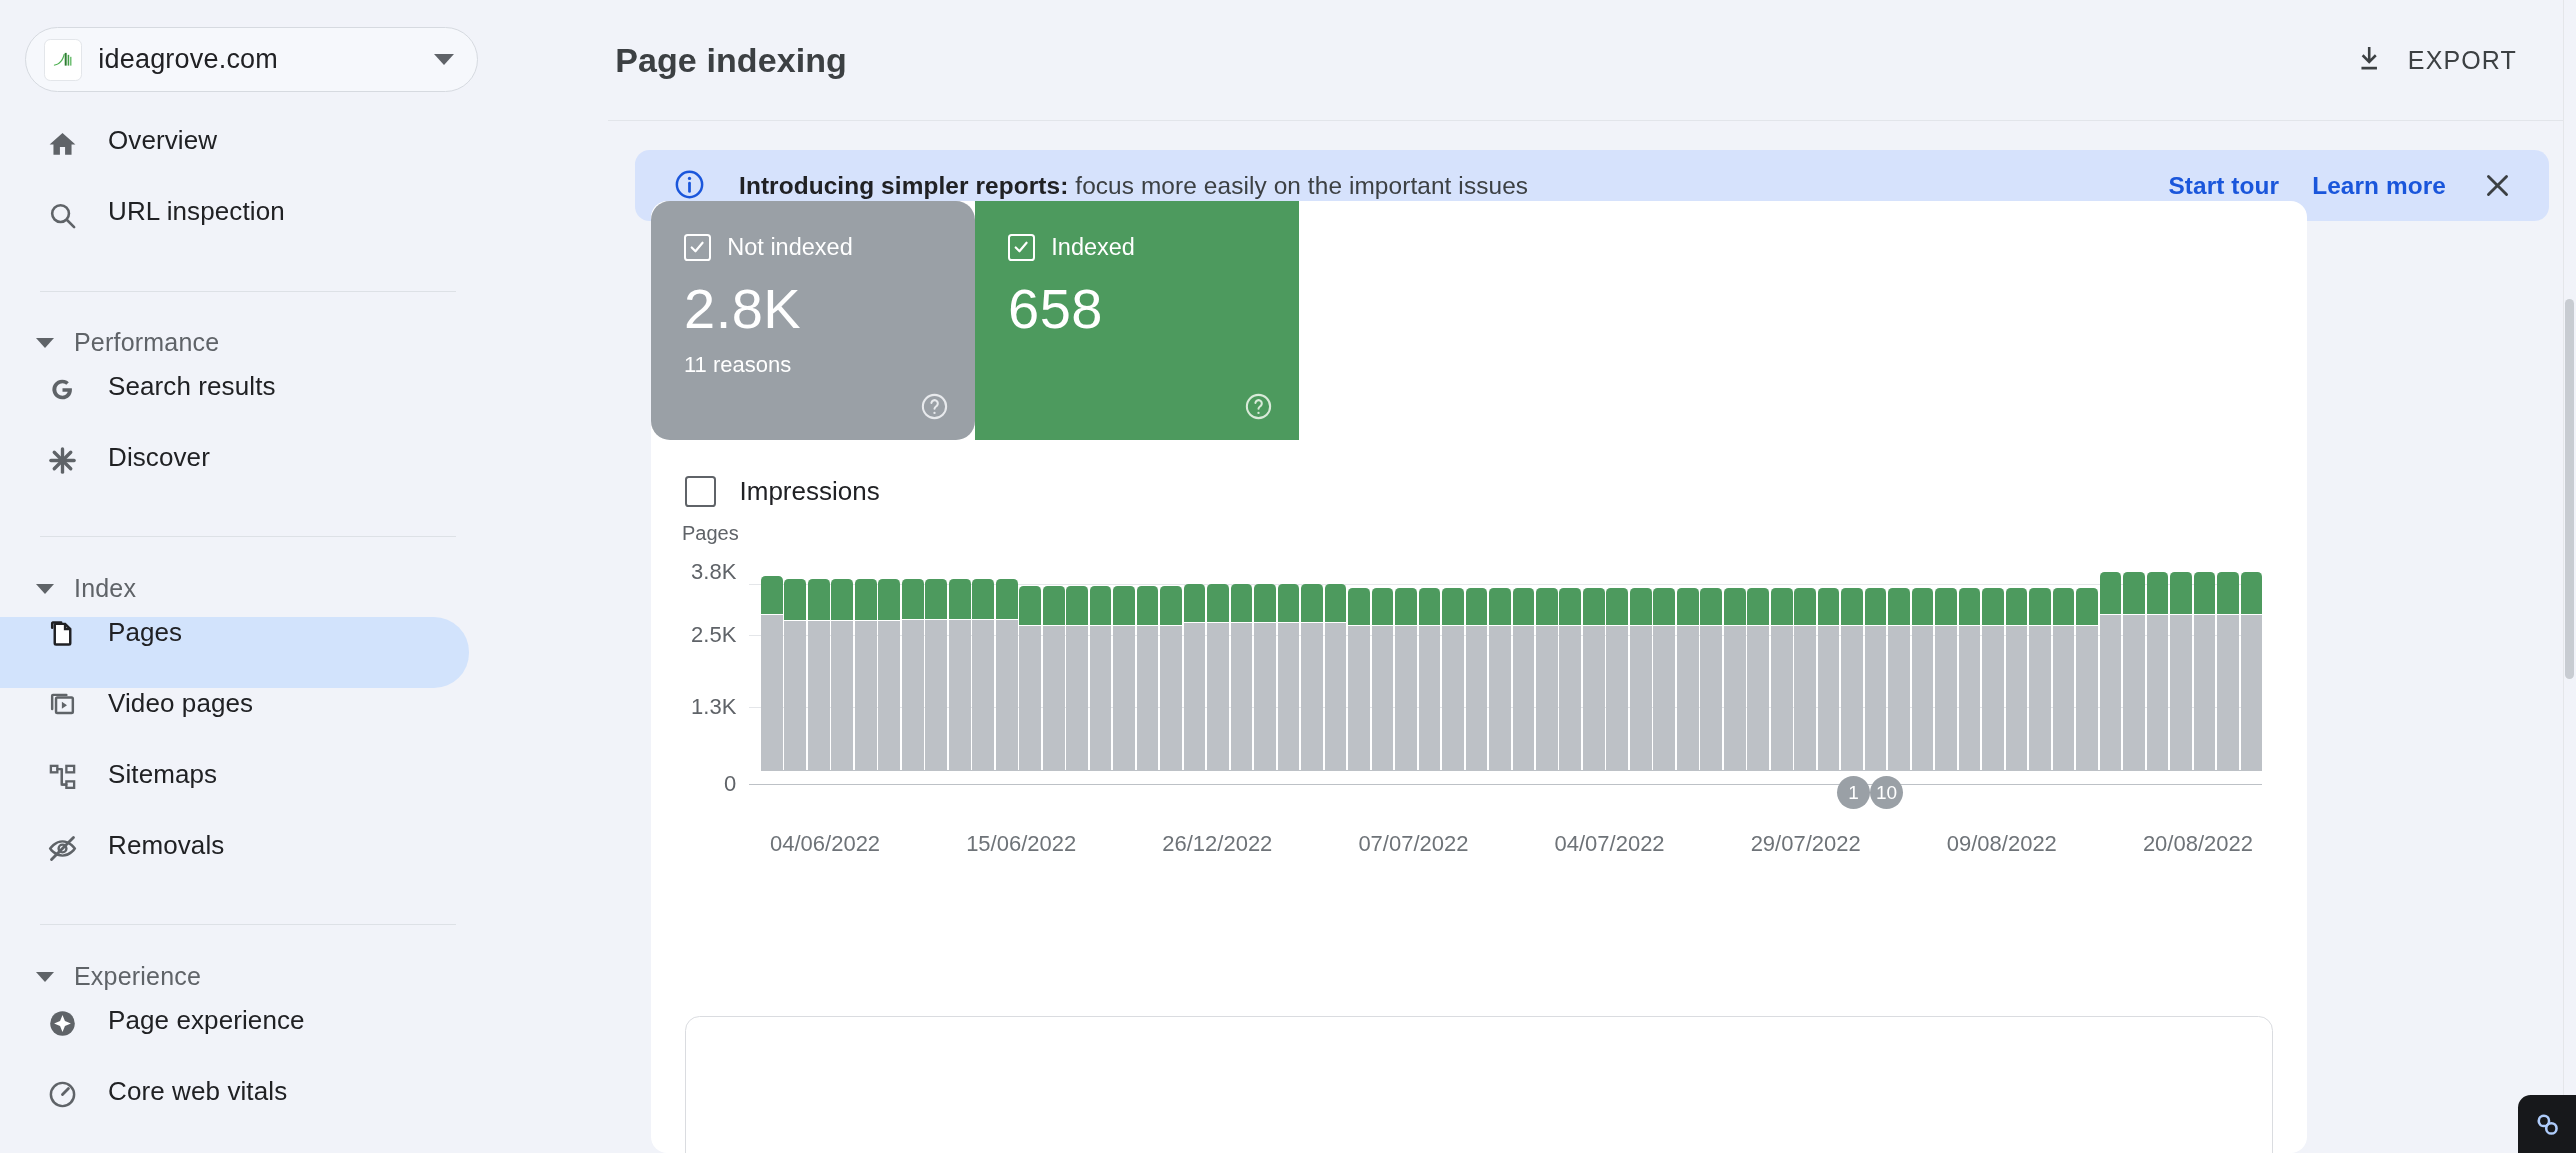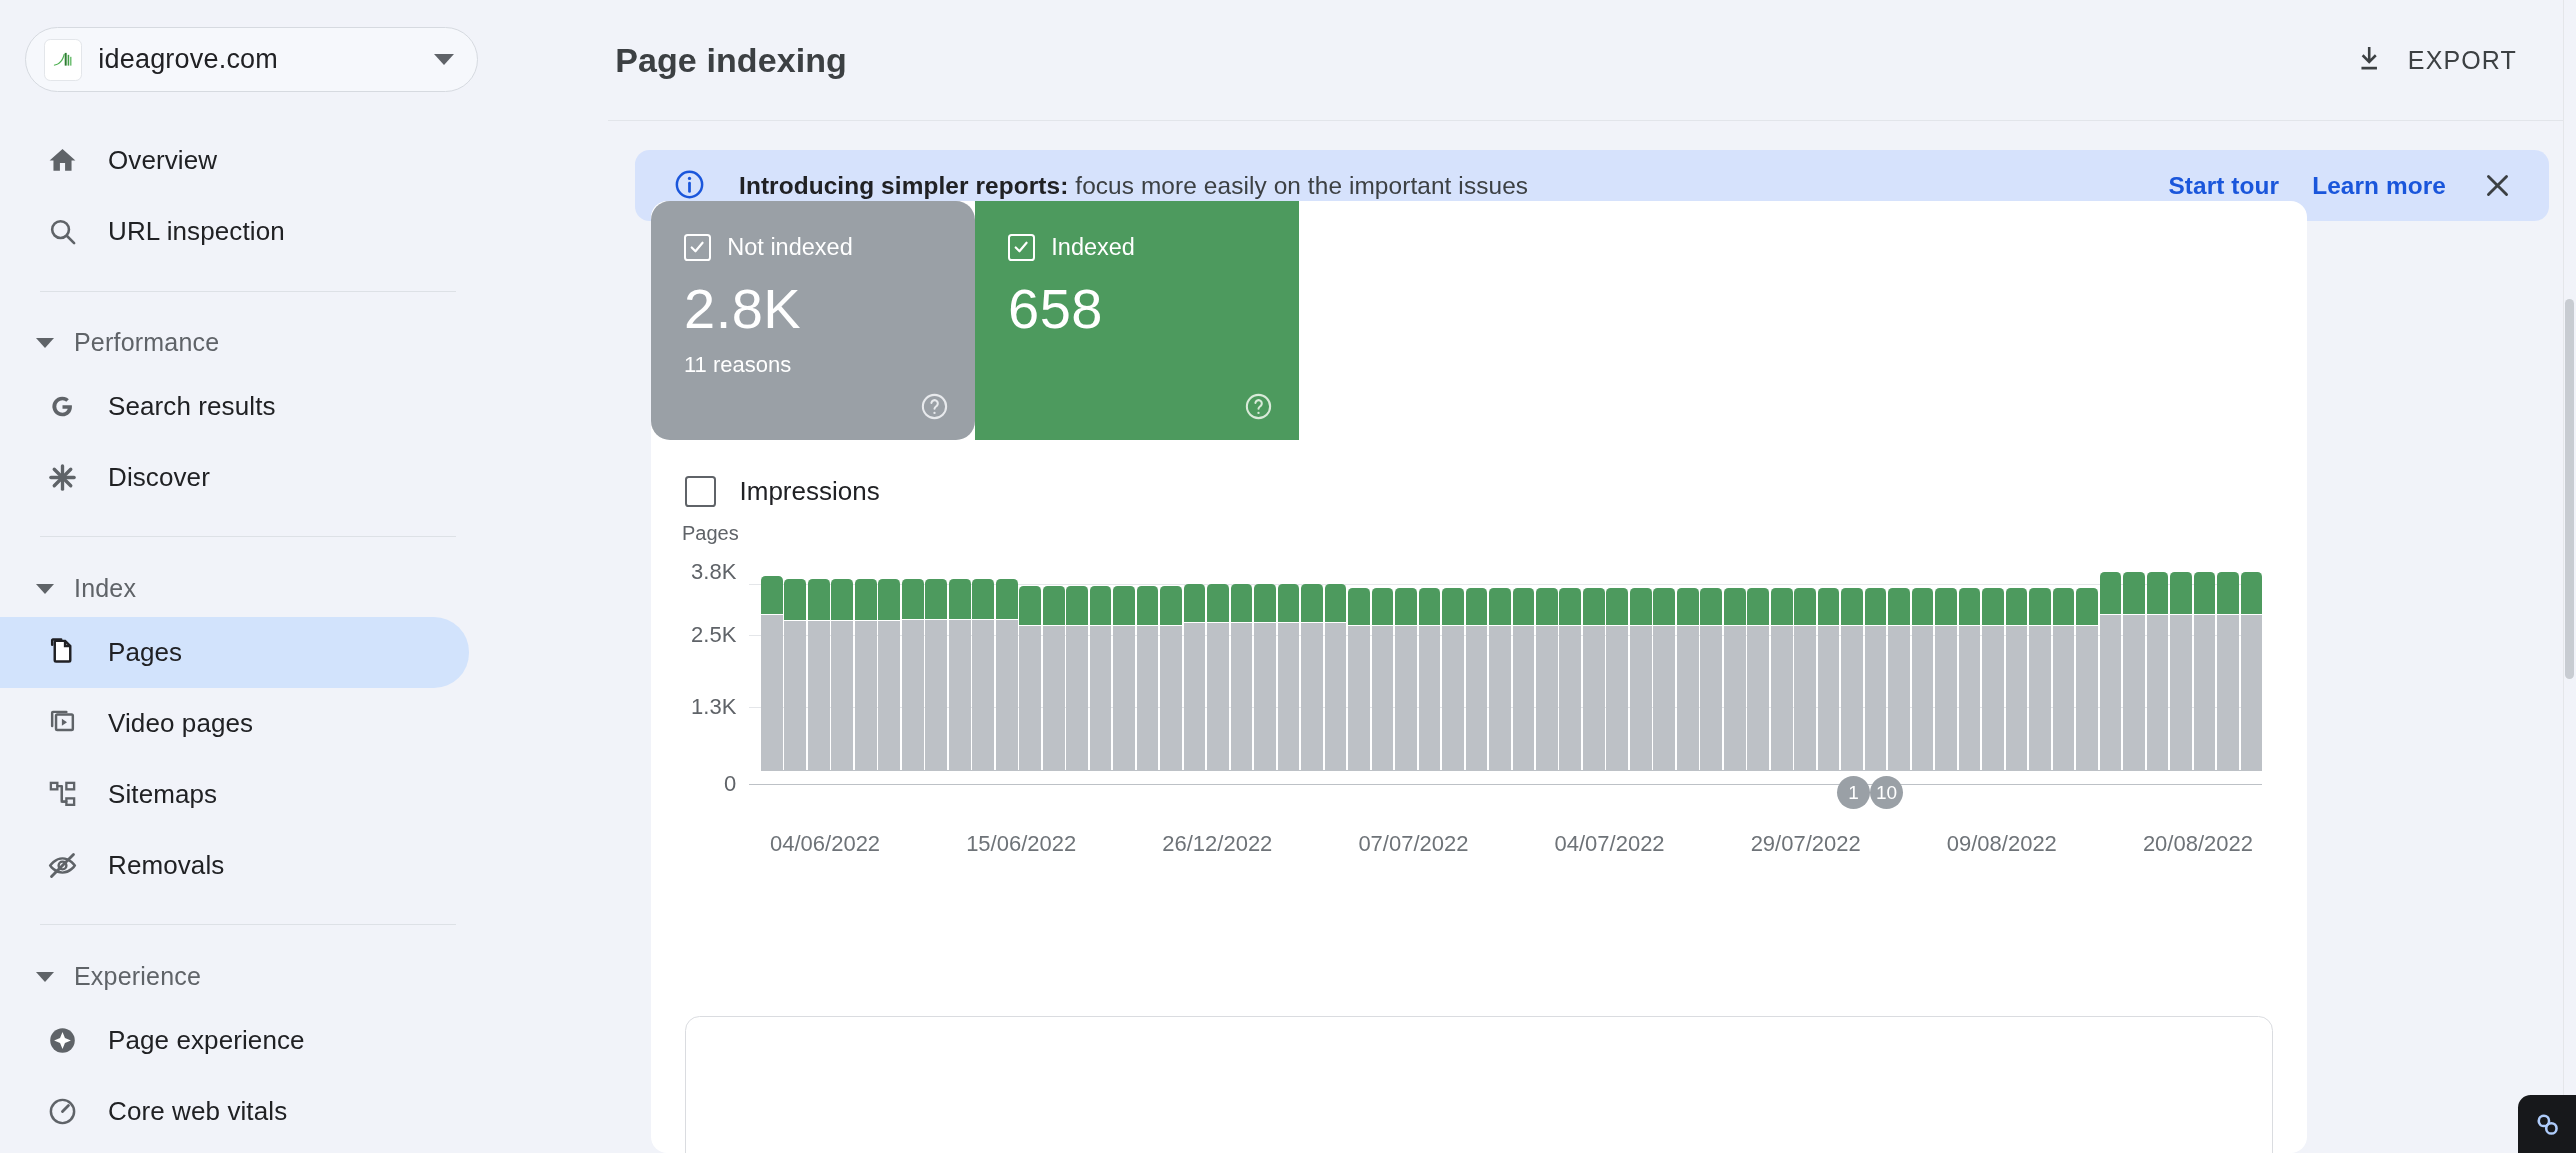--- a/index.html
+++ b/index.html
@@ -47,21 +47,21 @@
     width: 0; height: 0;
     border-left: 10px solid transparent;
     border-right: 10px solid transparent;
     border-top: 11px solid #5F6368;
     flex: 0 0 auto;
   }
 
   .nav { margin-top: 33px; }
   .nav-item {
     height: 71px;
-    display: flex; align-items: center;
+    display: flex; 
     padding-left: 43px;
     gap: 27px;
     width: 469px;
     border-top-right-radius: 35px;
     border-bottom-right-radius: 35px;
     cursor: pointer;
   }
   .nav-item.active { background: #D2E3FC; }
   .nav-icon { width: 38px; height: 38px; display: flex; align-items: center; justify-content: center; flex: 0 0 38px; }
   .nav-icon svg { display: block; }

